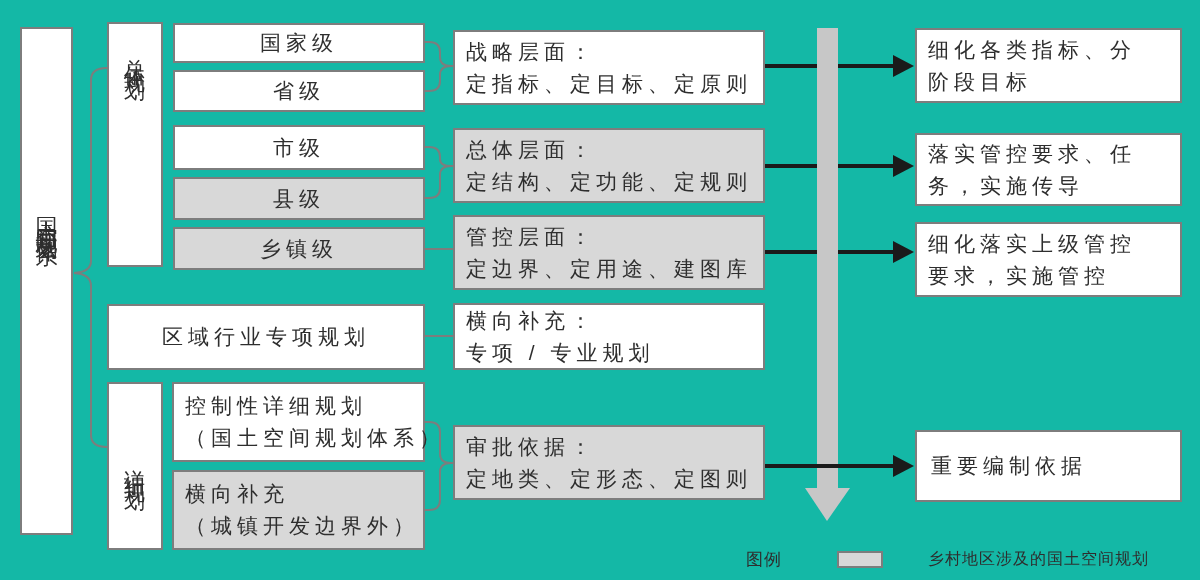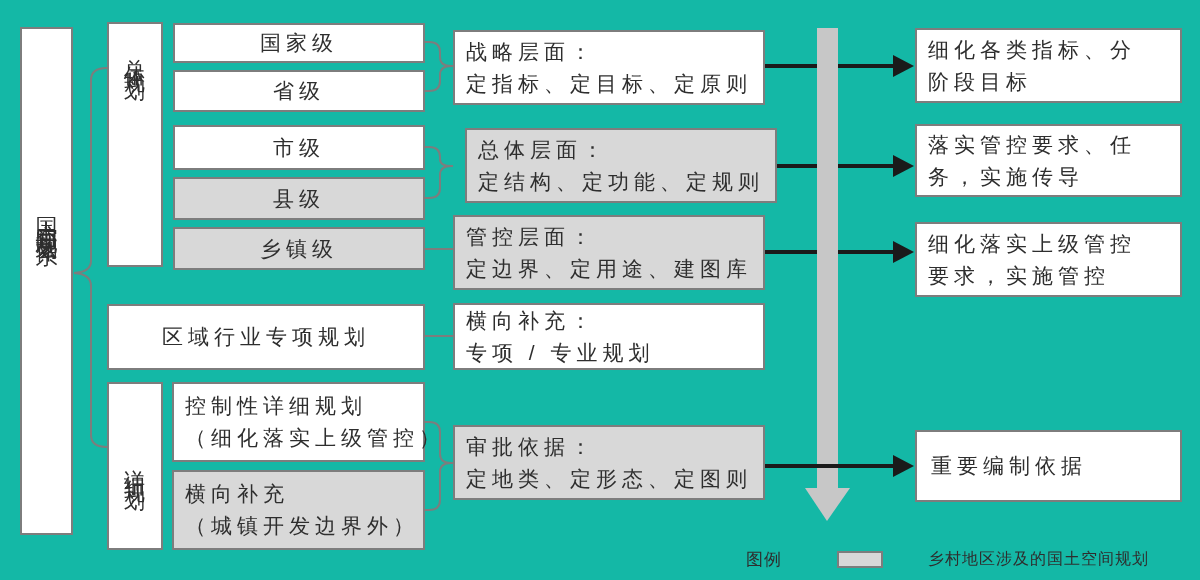--- a/index.html
+++ b/index.html
@@ -102,53 +102,53 @@
 
   <div class="box" style="left:107px;top:304px;width:318px;height:66px">
     <span>区域行业专项规划</span>
   </div>
 
   <div class="box vbox" style="left:107px;top:382px;width:56px;height:168px">
     <span class="vtext">详细规划</span>
   </div>
   <div class="box leftal" style="left:172px;top:382px;width:253px;height:80px">
     <span>控制性详细规划
-（细化落实上级管控）</span>
+（国土空间规划体系）</span>
   </div>
   <div class="box leftal shaded" style="left:172px;top:470px;width:253px;height:80px">
     <span>横向补充
 （城镇开发边界外）</span>
   </div>
 
   <div class="box leftal" style="left:453px;top:30px;width:312px;height:75px">
     <span>战略层面：
 定指标、定目标、定原则</span>
   </div>
-  <div class="box leftal shaded" style="left:465px;top:128px;width:312px;height:75px">
+  <div class="box leftal shaded" style="left:453px;top:128px;width:312px;height:75px">
     <span>总体层面：
 定结构、定功能、定规则</span>
   </div>
   <div class="box leftal shaded" style="left:453px;top:215px;width:312px;height:75px">
     <span>管控层面：
 定边界、定用途、建图库</span>
   </div>
   <div class="box leftal" style="left:453px;top:303px;width:312px;height:67px">
     <span>横向补充：
 专项 / 专业规划</span>
   </div>
   <div class="box leftal shaded" style="left:453px;top:425px;width:312px;height:75px">
     <span>审批依据：
 定地类、定形态、定图则</span>
   </div>
 
   <div class="box leftal" style="left:915px;top:28px;width:267px;height:75px">
     <span>细化各类指标、分
 阶段目标</span>
   </div>
-  <div class="box leftal" style="left:915px;top:124px;width:267px;height:73px">
+  <div class="box leftal" style="left:915px;top:133px;width:267px;height:73px">
     <span>落实管控要求、任
 务，实施传导</span>
   </div>
   <div class="box leftal" style="left:915px;top:222px;width:267px;height:75px">
     <span>细化落实上级管控
 要求，实施管控</span>
   </div>
   <div class="box leftal pad14" style="left:915px;top:430px;width:267px;height:72px">
     <span>重要编制依据</span>
   </div>

